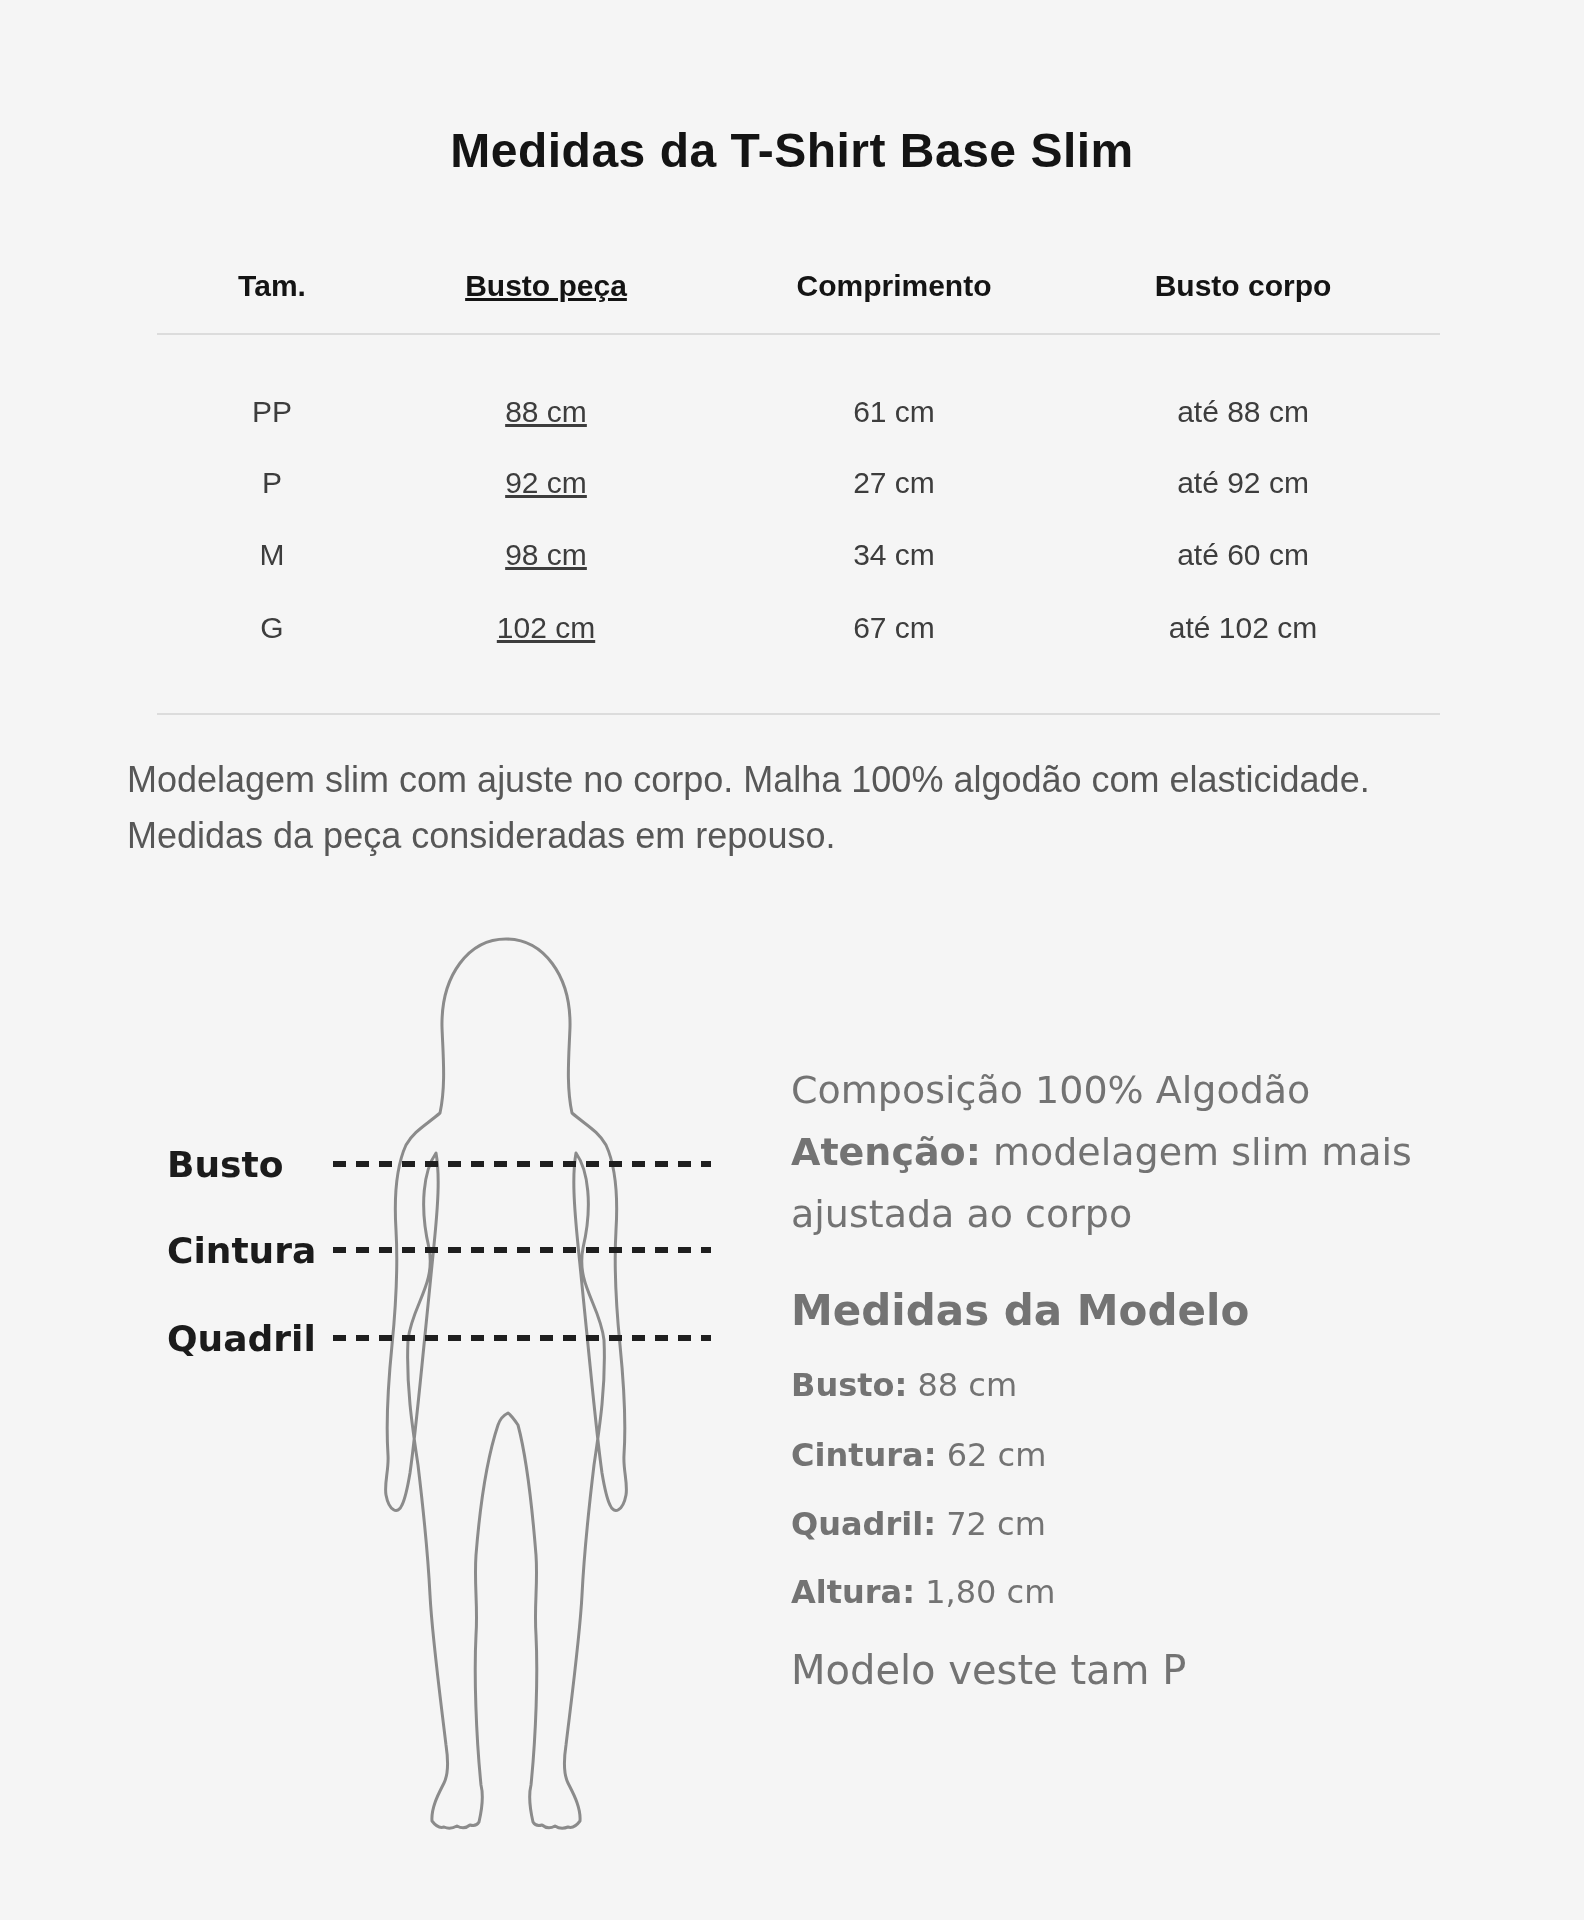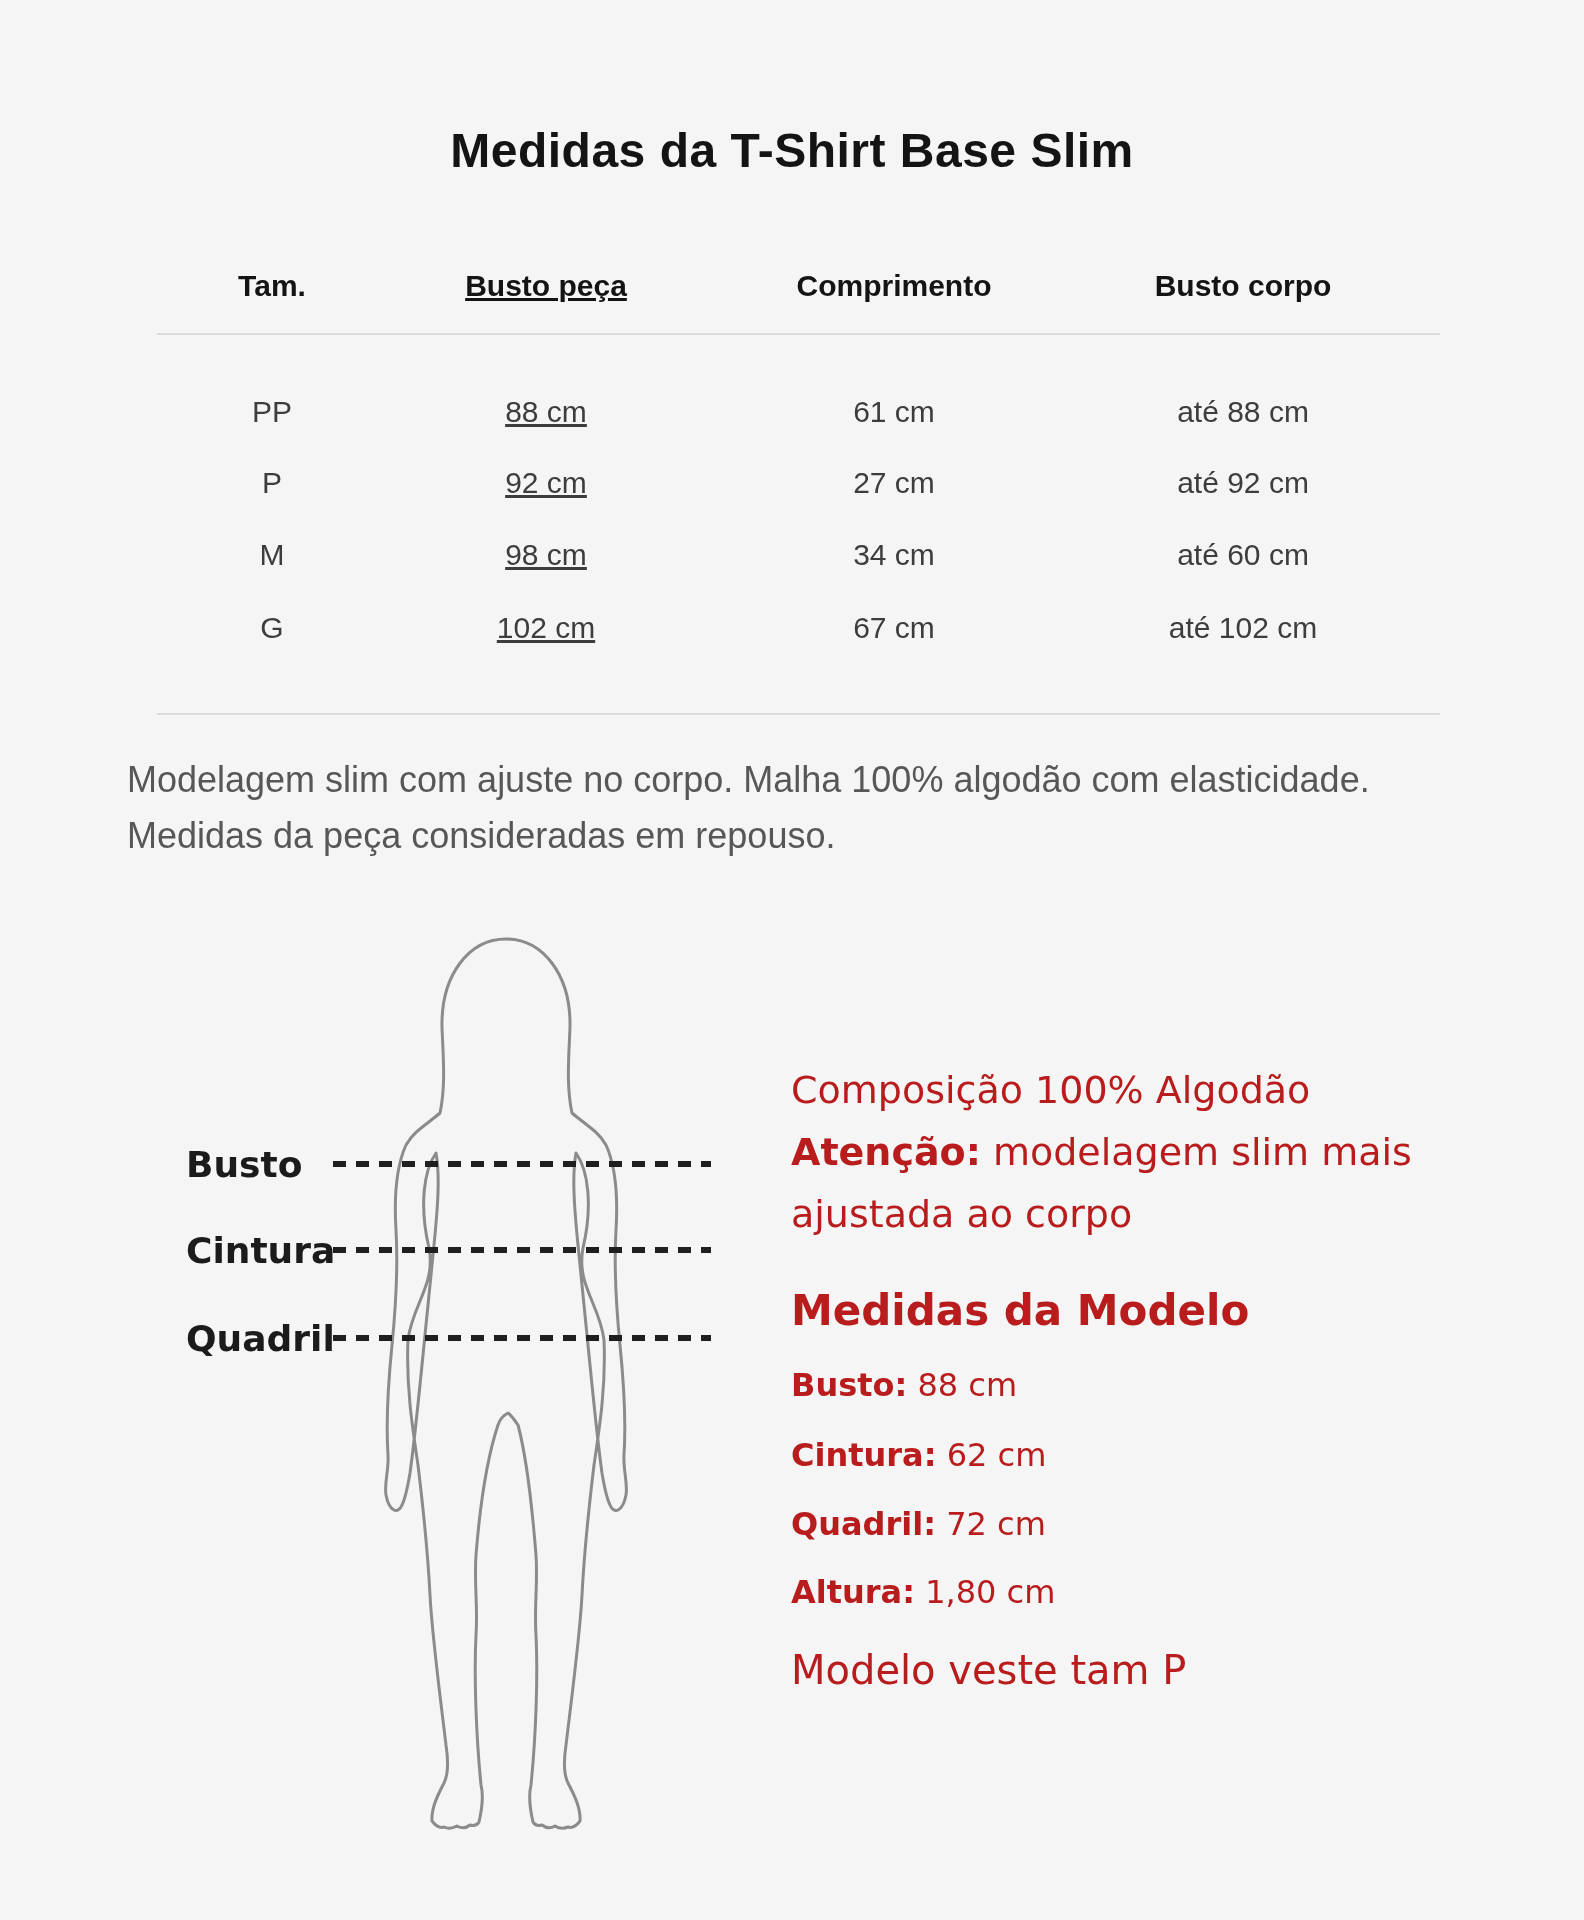--- a/index.html
+++ b/index.html
@@ -19,29 +19,29 @@
   .td{font-size:30px;color:#3d3d3d;}
   .col1{left:272px;} .col2{left:546px;text-decoration:underline;} .col3{left:894px;} .col4{left:1243px;}
   .row0{top:412px;} .row1{top:483px;} .row2{top:555px;} .row3{top:628px;}
 
   .divider{position:absolute;left:157px;width:1283px;height:2px;background:#dcdcdc;}
   .div1{top:333px;} .div2{top:713px;}
 
   .para{left:127px;font-size:36px;color:#575757;}
   .para1{top:780px;} .para2{top:836px;}
 
-  .fig-label{left:167px;font-size:36px;font-weight:bold;color:#1b1b1b;margin-left:19px;}
+  .fig-label{left:167px;font-size:36px;font-weight:bold;color:#1b1b1b;}
   .dash{position:absolute;left:333px;width:378px;height:6px;z-index:5;
         background:repeating-linear-gradient(to right,#1f1f1f 0 13px,transparent 13px 23px);}
   .dash-busto{top:1161px;} .dash-cintura{top:1247px;} .dash-quadril{top:1335px;}
   .lab-busto{top:1164px;} .lab-cintura{top:1250px;} .lab-quadril{top:1338px;}
 
   .body-figure{position:absolute;left:376px;top:935px;width:260px;height:912px;z-index:1;}
 
-  .rb{left:791px;color:#b91c1c;}
+  .rb{left:791px;color:#737373;}
   .rb-comp{top:1090px;font-size:38px;}
   .rb-att1{top:1152px;font-size:38px;}
   .rb-att2{top:1214px;font-size:38px;}
   .rb-head{top:1310px;font-size:42px;font-weight:bold;}
   .rb-m0{top:1385px;} .rb-m1{top:1455px;} .rb-m2{top:1524px;} .rb-m3{top:1592px;}
   .rb-meas{font-size:32px;}
   .rb-size{top:1670px;font-size:40px;}
   .bold{font-weight:bold;}
 </style>
 </head>

